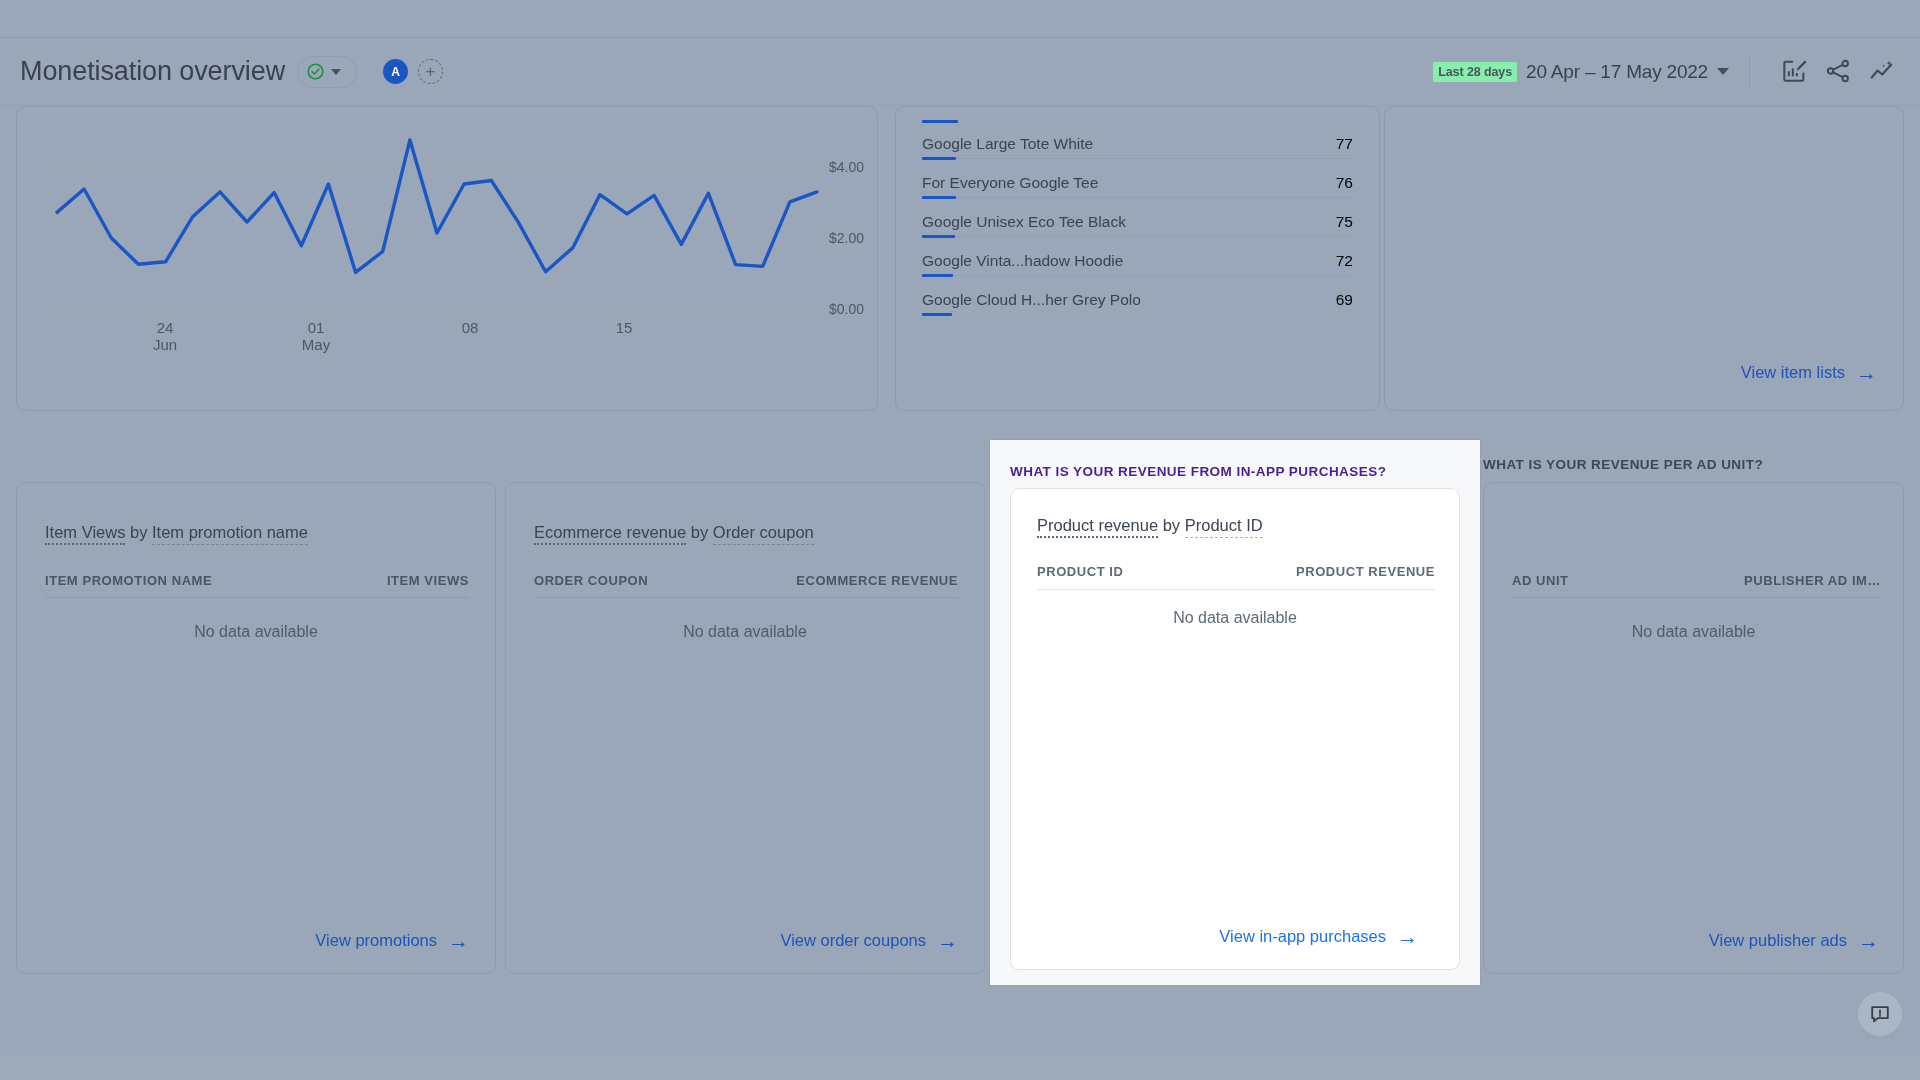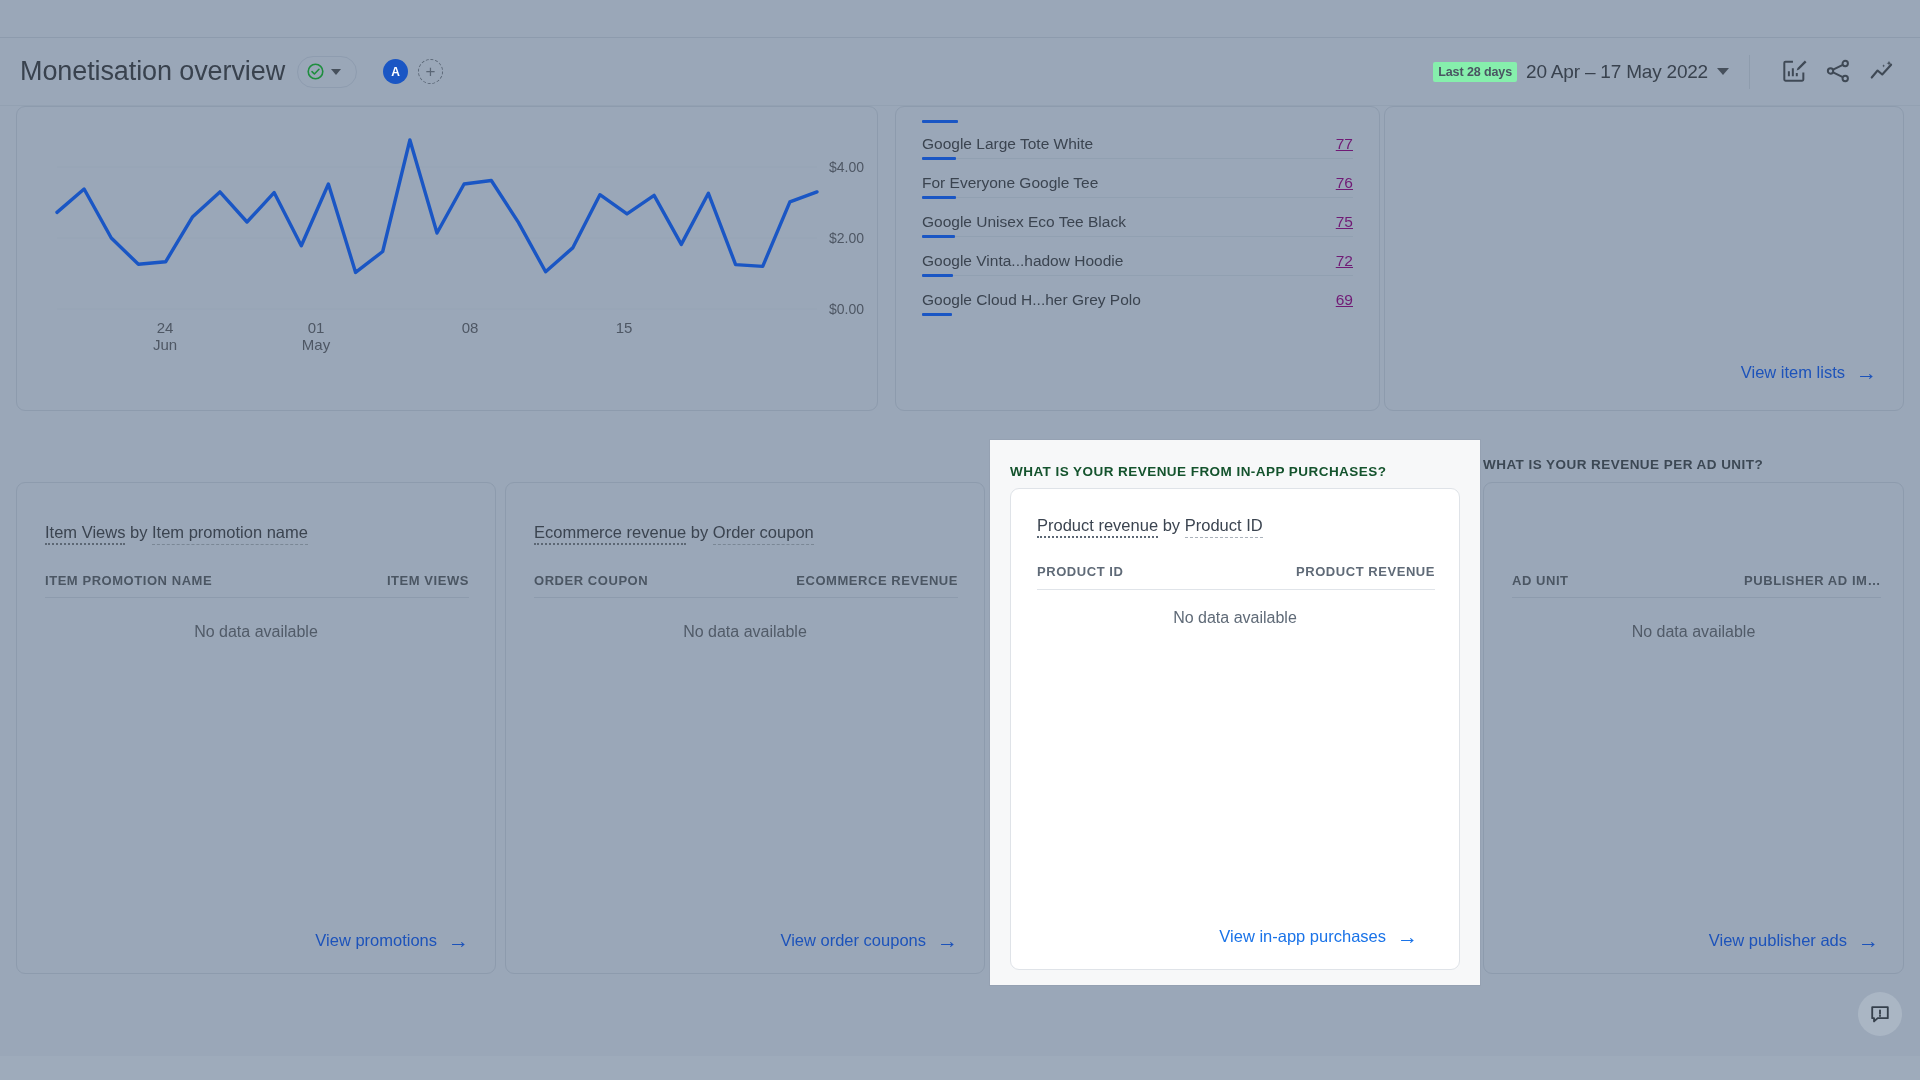--- a/index.html
+++ b/index.html
@@ -122,34 +122,34 @@
     position: absolute; font-size: 15px; color: #4e5764; text-align: center;
     line-height: 1.15;
   }
 
   
   .item-row {
     position: absolute; left: 26px; right: 26px;
     display: flex; justify-content: space-between; align-items: center;
     font-size: 15.5px; color: #3b4450;
   }
-  .item-row .val { color: #701a75; text-decoration: underline; }
+  .item-row .val { color: #000000; }
   .item-sep { position: absolute; left: 26px; right: 26px; height: 1px; background: #91a0b1; }
   .item-bar { position: absolute; left: 26px; height: 3px; background: #1a56c4; border-radius: 1px; }
 
   
   .modal-panel {
     position: absolute;
     left: 990px; top: 440px; width: 490px; height: 545px;
     background: #f7f8f9;
     box-shadow: 0 0 0 1px rgba(0,0,0,0.03);
   }
   .modal-eyebrow {
     position: absolute; left: 20px; top: 24px;
-    font-size: 13.5px; font-weight: bold; color: #14532d; letter-spacing: 0.45px;
+    font-size: 13.5px; font-weight: bold; color: #4c1d95; letter-spacing: 0.45px;
     white-space: nowrap;
   }
   .modal-card {
     position: absolute; left: 20px; top: 48px; width: 450px; height: 482px;
     background: #ffffff; border: 1px solid #dfe3e8; border-radius: 9px;
   }
   .m-title { position: absolute; left: 26px; top: 27px; font-size: 16.5px; color: #3b4450; white-space: nowrap; }
   .m-dotted { border-bottom: 2px dotted #5c6774; padding-bottom: 2px; }
   .m-dashed { border-bottom: 1px dashed #aab2bb; padding-bottom: 3px; }
   .m-head {

